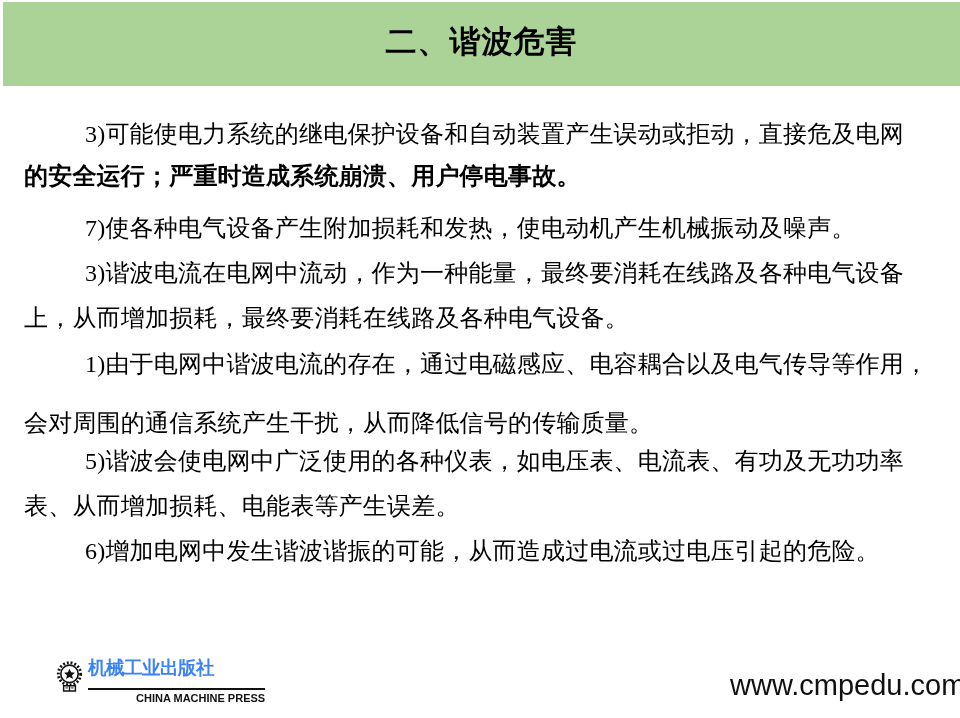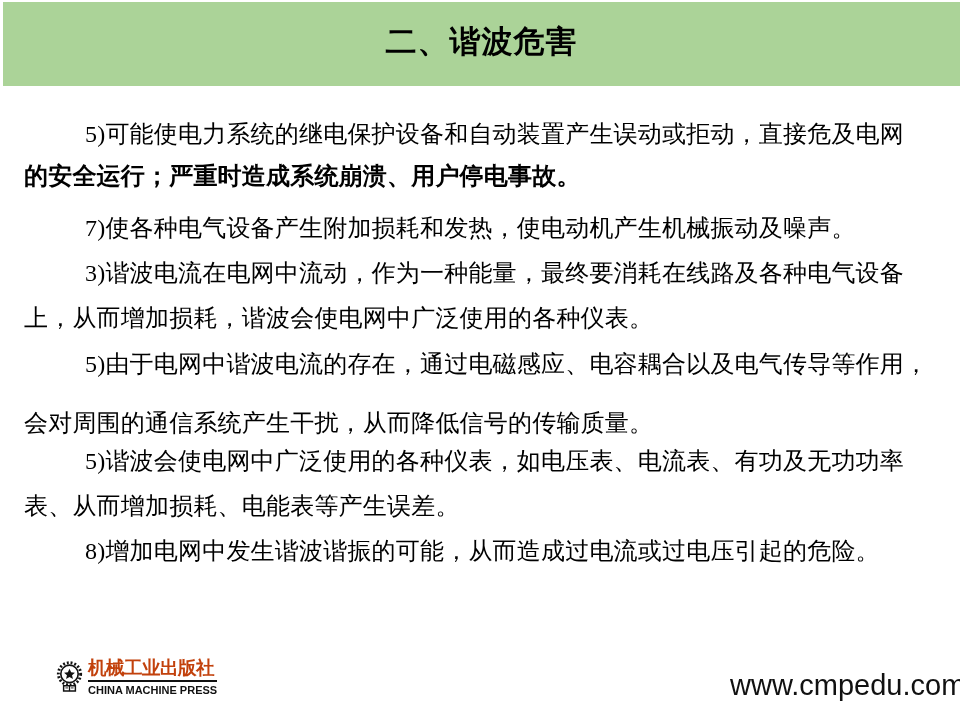--- a/index.html
+++ b/index.html
@@ -58,35 +58,36 @@
     top: 659px;
     display: flex;
     align-items: flex-start;
   }
   .logo-mark { width: 29px; height: 33px; margin-top: 2px; }
   .logo-text { margin-left: 4px; }
   .logo-cn {
     font-family: "Liberation Sans", "DejaVu Sans", sans-serif;
     font-size: 18.5px;
     font-weight: bold;
-    color: #c2410c;
+    color: #3b82f6;
     letter-spacing: -0.5px;
     line-height: 1.0;
-    padding-bottom: 2px;
+    padding-bottom: 10px;
     border-bottom: 2.5px solid #111111;
     white-space: nowrap;
   }
   .logo-en {
     font-family: "Liberation Sans", "DejaVu Sans", sans-serif;
     font-size: 11px;
     font-weight: bold;
     color: #111111;
     letter-spacing: 0px;
     margin-top: 2px;
     white-space: nowrap;
+    margin-left: 48px;
   }
   
   .url {
     position: absolute;
     left: 730px;
     top: 669px;
     font-family: "Liberation Sans", "DejaVu Sans", sans-serif;
     font-size: 29px;
     color: #111111;
     white-space: nowrap;
@@ -95,30 +96,30 @@
 </head>
 <body>
 
 <div class="slide">
 
   <div class="header" style="background: rgb(171, 211, 152);">
     <div class="title">二、谐波危害</div>
   </div>
 
   <div>
-    <div class="bline l1">5)可能使电力系统的继电保护设备和自动装置产生误动或拒动，直接危及电网</div>
+    <div class="bline l1">3)可能使电力系统的继电保护设备和自动装置产生误动或拒动，直接危及电网</div>
     <div class="bline l2">的安全运行；严重时造成系统崩溃、用户停电事故。</div>
     <div class="bline l3">7)使各种电气设备产生附加损耗和发热，使电动机产生机械振动及噪声。</div>
     <div class="bline l4">3)谐波电流在电网中流动，作为一种能量，最终要消耗在线路及各种电气设备</div>
-    <div class="bline l5">上，从而增加损耗，谐波会使电网中广泛使用的各种仪表。</div>
-    <div class="bline l6">5)由于电网中谐波电流的存在，通过电磁感应、电容耦合以及电气传导等作用，</div>
+    <div class="bline l5">上，从而增加损耗，最终要消耗在线路及各种电气设备。</div>
+    <div class="bline l6">1)由于电网中谐波电流的存在，通过电磁感应、电容耦合以及电气传导等作用，</div>
     <div class="bline l7">会对周围的通信系统产生干扰，从而降低信号的传输质量。</div>
     <div class="bline l8">5)谐波会使电网中广泛使用的各种仪表，如电压表、电流表、有功及无功功率</div>
     <div class="bline l9">表、从而增加损耗、电能表等产生误差。</div>
-    <div class="bline l10">8)增加电网中发生谐波谐振的可能，从而造成过电流或过电压引起的危险。</div>
+    <div class="bline l10">6)增加电网中发生谐波谐振的可能，从而造成过电流或过电压引起的危险。</div>
   </div>
 
   <div class="logo">
     <svg class="logo-mark" viewBox="0 0 32 36">
 
       <circle cx="16" cy="14" r="12.3" fill="none" stroke="#111111" stroke-width="3.2" stroke-dasharray="2.1 2.1"></circle>
 
       <circle cx="16" cy="14" r="9.6" fill="none" stroke="#111111" stroke-width="1.8"></circle>
 
       <path d="M16 8.4 L17.8 12.3 L22 12.7 L18.8 15.5 L19.8 19.6 L16 17.4 L12.2 19.6 L13.2 15.5 L10 12.7 L14.2 12.3 Z" fill="#111111"></path>

